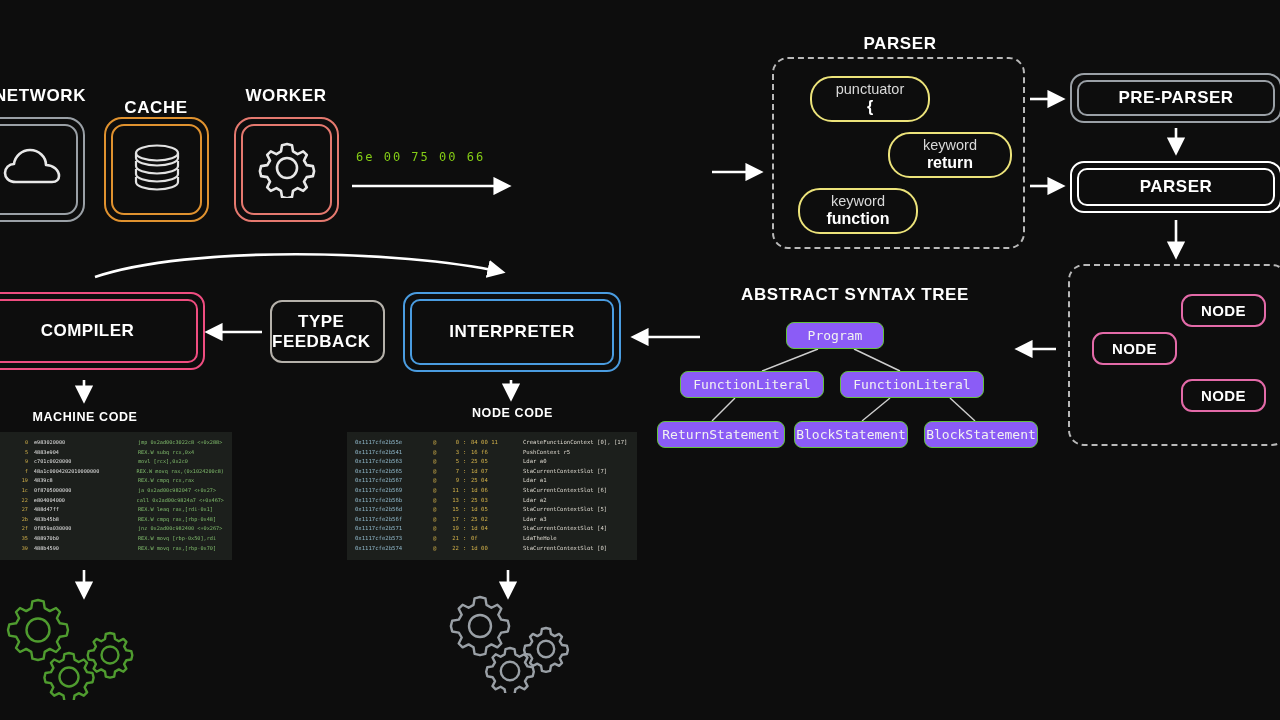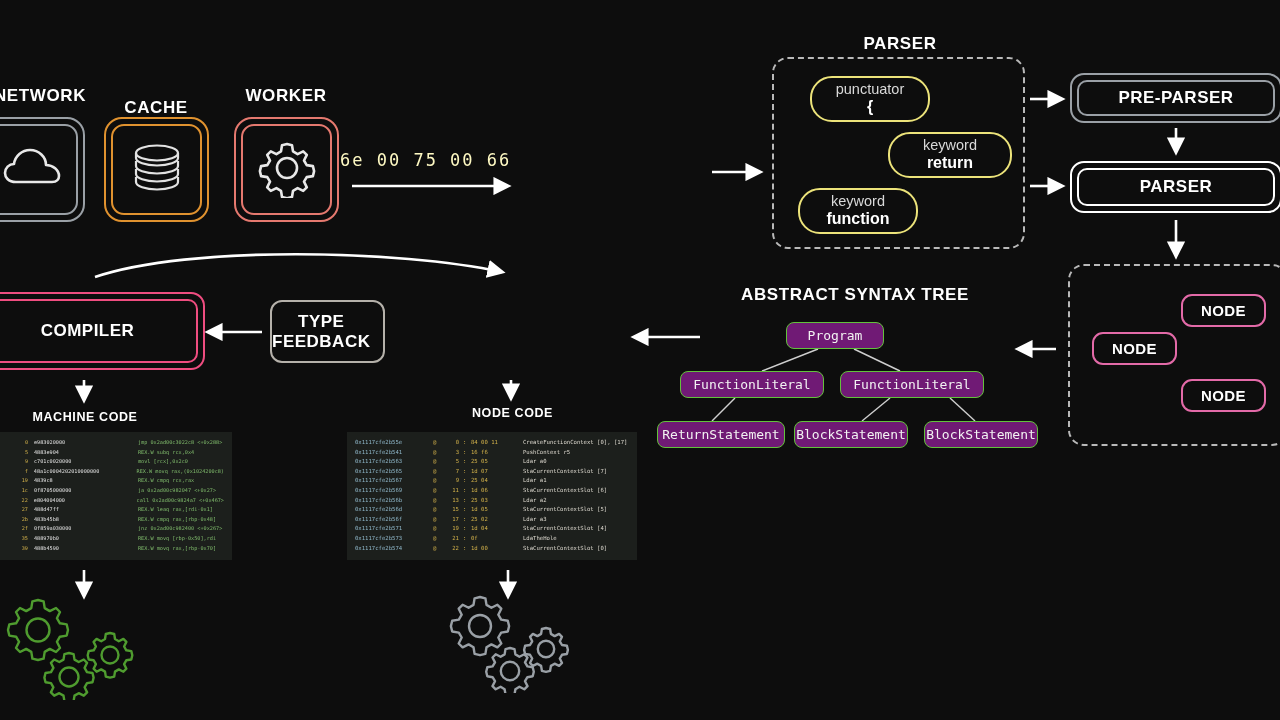--- a/index.html
+++ b/index.html
@@ -92,21 +92,21 @@
   
   .ast-node {
     border: 1.6px solid #63c23c;
     border-radius: 8px;
     display: flex; align-items: center; justify-content: center;
     color: #f2f2f2;
     font-family: "DejaVu Sans Mono", monospace;
     font-size: 13px;
     padding: 3px 8px;
     white-space: nowrap;
-    background: #701a75;
+    background: #8b5cf6;
     z-index: 2;
   }
 
   
   .code-panel {
     background: #1c1f1c;
     overflow: hidden;
     padding: 6px 8px;
   }
   .code-row { display: flex; white-space: nowrap; line-height: 9.6px; }
@@ -161,21 +161,21 @@
     <div class="tile-inner" style="border-color:#e5796f;">
       <span>
         <svg width="60" height="60" viewBox="0 0 60 60">
           <path fill="none" stroke="#e8e8e8" stroke-width="2.6" stroke-linejoin="round" d="M30 6 l5 1.2 1 6.2 4.6 2.7 5.6-2.8 3.6 3.6 -2.8 5.6 2.7 4.6 6.2 1 1.2 5 -1.2 5 -6.2 1 -2.7 4.6 2.8 5.6 -3.6 3.6 -5.6-2.8 -4.6 2.7 -1 6.2 -5 1.2 -5-1.2 -1-6.2 -4.6-2.7 -5.6 2.8 -3.6-3.6 2.8-5.6 -2.7-4.6 -6.2-1 -1.2-5 1.2-5 6.2-1 2.7-4.6 -2.8-5.6 3.6-3.6 5.6 2.8 4.6-2.7 1-6.2 Z"></path>
           <circle cx="30" cy="30" r="10" fill="none" stroke="#e8e8e8" stroke-width="2.6"></circle>
         </svg>
       </span>
     </div>
   </div>
 
-  <div class="abs" style="left:340px; top:150px; color:#fef9c3; font-family:'DejaVu Sans Mono', monospace; font-size:17px; letter-spacing:2px;">6e 00 75 00 66</div>
+  <div class="abs" style="left:356px; top:150px; color:#84cc16; font-family:'DejaVu Sans Mono', monospace; font-size:12px; letter-spacing:2px;">6e 00 75 00 66</div>
 
 
   <div class="abs caption cap-lg" style="left:800px; top:34px; width:200px;">PARSER</div>
   <div class="abs dashed" style="left:772px; top:57px; width:253px; height:192px;"></div>
 
   <div class="abs token" style="left:810px; top:76px; width:120px; height:46px;">
     <span class="token-type">punctuator</span>
     <span class="token-value">{</span>
   </div>
   <div class="abs token" style="left:888px; top:132px; width:124px; height:46px;">
@@ -219,20 +219,25 @@
     </div>
   </div>
 
   <div class="abs box1" style="left:270px; top:300px; width:115px; height:63px; border-color:#b5b1aa;">
     <div>
       <div class="stage-label">TYPE</div>
       <div class="stage-label">FEEDBACK</div>
     </div>
   </div>
 
+  <div class="abs stage-outer" style="left:403px; top:292px; width:218px; height:80px; border-color:#4a9ce0;">
+    <div class="stage-inner" style="border-color:#4a9ce0;">
+      <span class="stage-label">INTERPRETER</span>
+    </div>
+  </div>
 
   <div class="abs caption cap-sm" style="left:10px; top:410px; width:150px;">MACHINE CODE</div>
   <div class="abs caption cap-sm" style="left:440px; top:406px; width:145px;">NODE CODE</div>
 
   <div class="abs code-panel asm" style="left:0px; top:432px; width:232px; height:128px;">
     <div id="asm-rows">
         <div class="code-row">
           <span class="c-idx">0</span>
           <span class="c-hex">e983020000</span>
           <span class="c-txt">jmp 0x2ad00c3022c8  &lt;+0x288&gt;</span>

